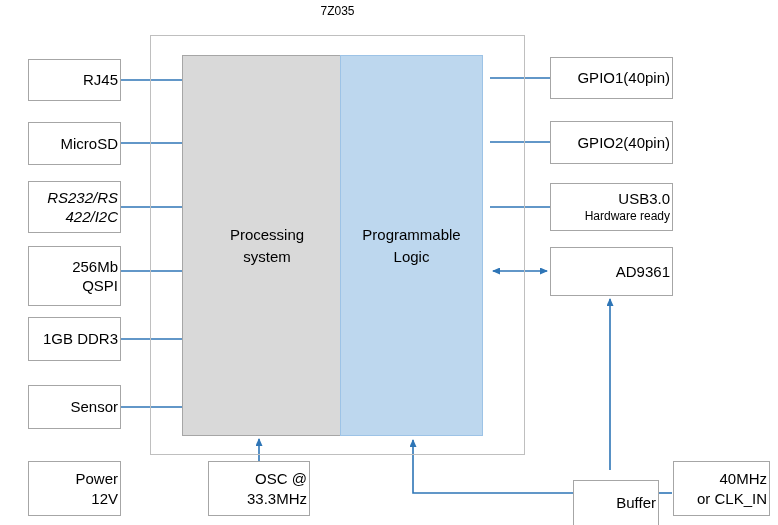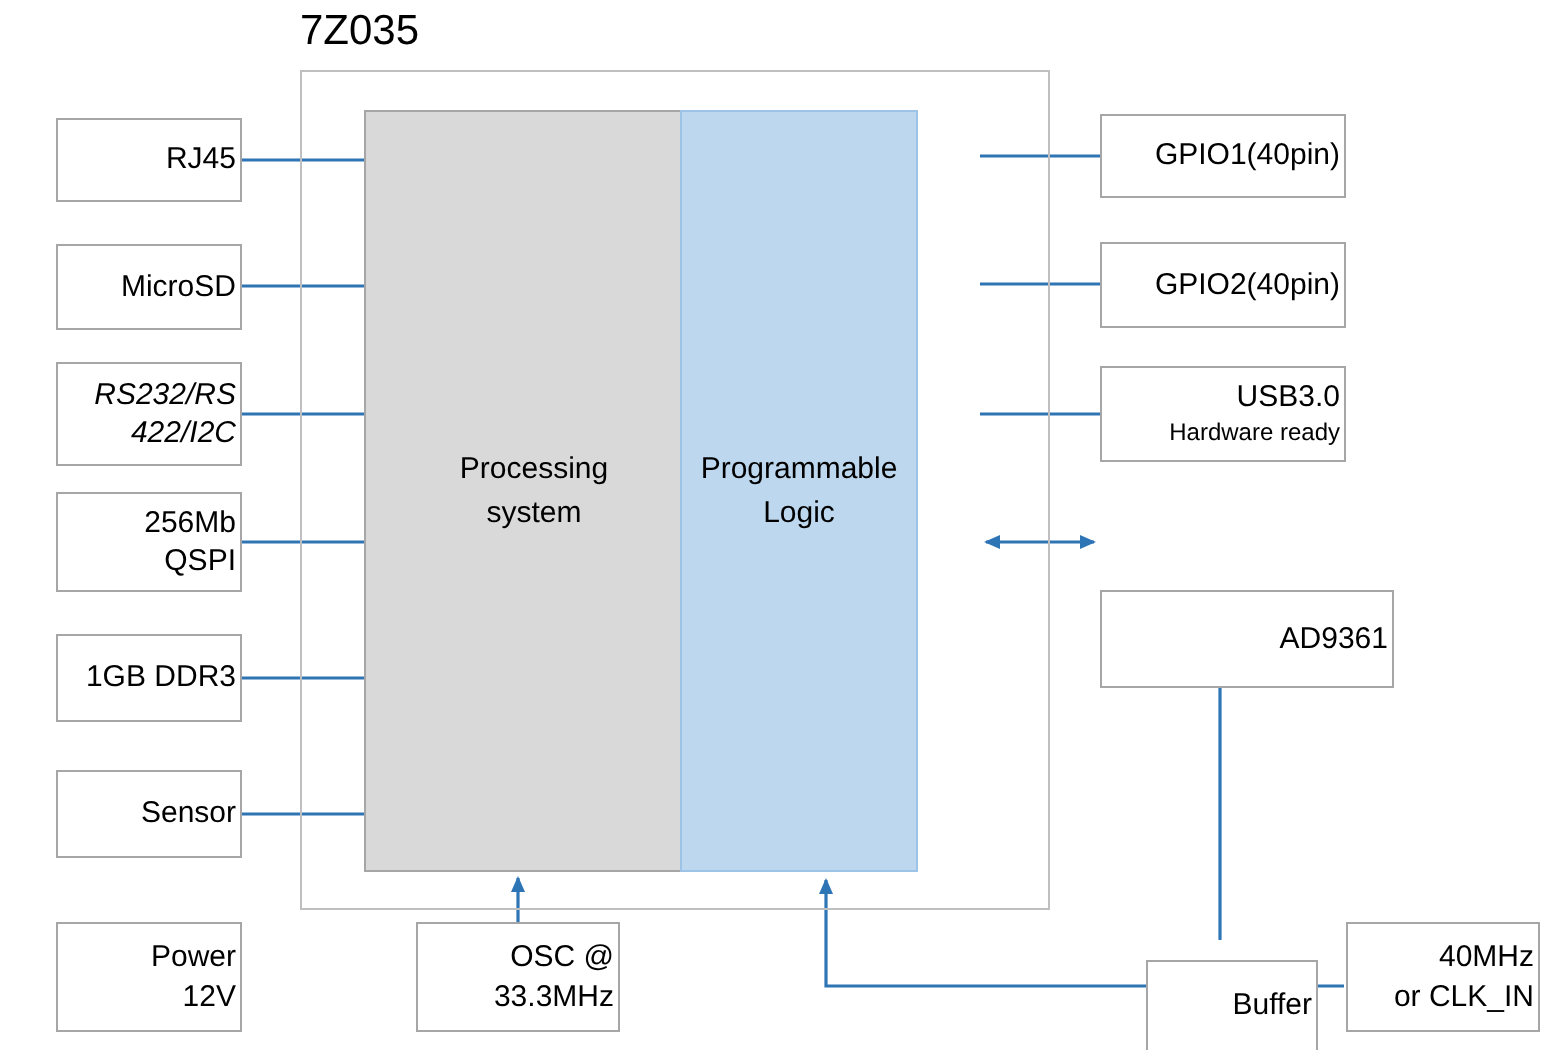--- a/index.html
+++ b/index.html
@@ -5,34 +5,34 @@
   * { box-sizing: border-box; }
   html, body { margin: 0; padding: 0; }
   body {
     width: 778px; height: 525px; position: relative;
     background: #ffffff; color: #000000;
     font-family: "Liberation Sans", sans-serif;
     overflow: hidden;
   }
   .title {
     position: absolute; left: 150px; top: 4px; width: 375px;
-    font-size: 21px;
+    text-align: center; font-size: 12px;
   }
   .chip-outline {
     position: absolute; left: 150px; top: 35px; width: 375px; height: 420px;
     border: 1px solid #bfbfbf; background: transparent;
   }
   .block {
     position: absolute; display: flex; flex-direction: column;
     align-items: center; justify-content: center; text-align: center;
     font-size: 15px; line-height: 1.45;
   }
   .block.ps { left: 182px; top: 55px; width: 170px; height: 381px;
     background: #d9d9d9; border: 1px solid #a6a6a6; }
-  .block.pl { left: 340px; top: 55px; width: 119px; height: 381px;
+  .block.pl { left: 340px; top: 55px; width: 143px; height: 381px;
     background: #bdd7ee; border: 1px solid #9dc3e6; }
   .box {
     position: absolute; background: #ffffff; border: 1px solid #a6a6a6;
     display: flex; flex-direction: column; align-items: flex-end; justify-content: center;
     text-align: center; font-size: 15px; line-height: 1.3; padding: 2px;
   }
   .box .sub { font-size: 12px; }
   svg.wires {
     position: absolute; left: 0; top: 0; width: 778px; height: 525px;
     pointer-events: none;
@@ -86,21 +86,21 @@
 <div class="box" style="left:28px;top:59px;width:93px;height:42px;">
   <span>RJ45</span>
 </div>
 <div class="box" style="left:28px;top:122px;width:93px;height:43px;">
   <span>MicroSD</span>
 </div>
 <div class="box" style="left:28px;top:181px;width:93px;height:52px;font-style:italic;">
   <span>RS232/RS</span>
   <span>422/I2C</span>
 </div>
-<div class="box" style="left:28px;top:246px;width:93px;height:50px;">
+<div class="box" style="left:28px;top:246px;width:93px;height:60px;">
   <span>256Mb</span>
   <span>QSPI</span>
 </div>
 <div class="box" style="left:28px;top:317px;width:93px;height:44px;">
   <span>1GB DDR3</span>
 </div>
 <div class="box" style="left:28px;top:385px;width:93px;height:44px;">
   <span>Sensor</span>
 </div>
 <div class="box" style="left:28px;top:461px;width:93px;height:55px;">
@@ -111,21 +111,21 @@
 <div class="box" style="left:550px;top:57px;width:123px;height:42px;">
   <span>GPIO1(40pin)</span>
 </div>
 <div class="box" style="left:550px;top:121px;width:123px;height:43px;">
   <span>GPIO2(40pin)</span>
 </div>
 <div class="box" style="left:550px;top:183px;width:123px;height:48px;">
   <span>USB3.0</span>
   <span class="sub">Hardware ready</span>
 </div>
-<div class="box" style="left:550px;top:247px;width:147px;height:49px;margin-top:48px;">
+<div class="box" style="left:550px;top:247px;width:123px;height:49px;">
   <span>AD9361</span>
 </div>
 
 <div class="box" style="left:208px;top:461px;width:102px;height:55px;padding-left:22px;">
   <span>OSC @</span>
   <span>33.3MHz</span>
 </div>
 <div class="box" style="left:573px;top:480px;width:86px;height:46px;">
   <span>Buffer</span>
 </div>

